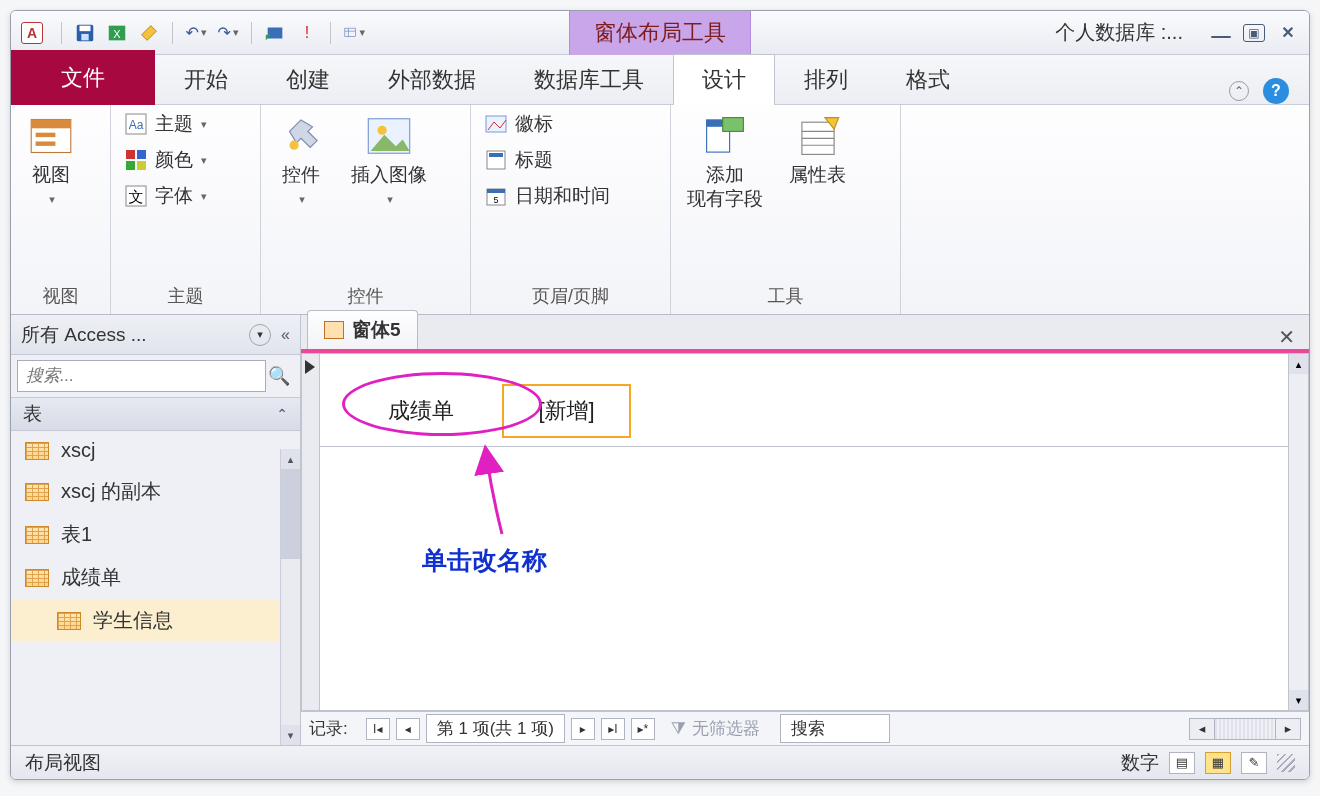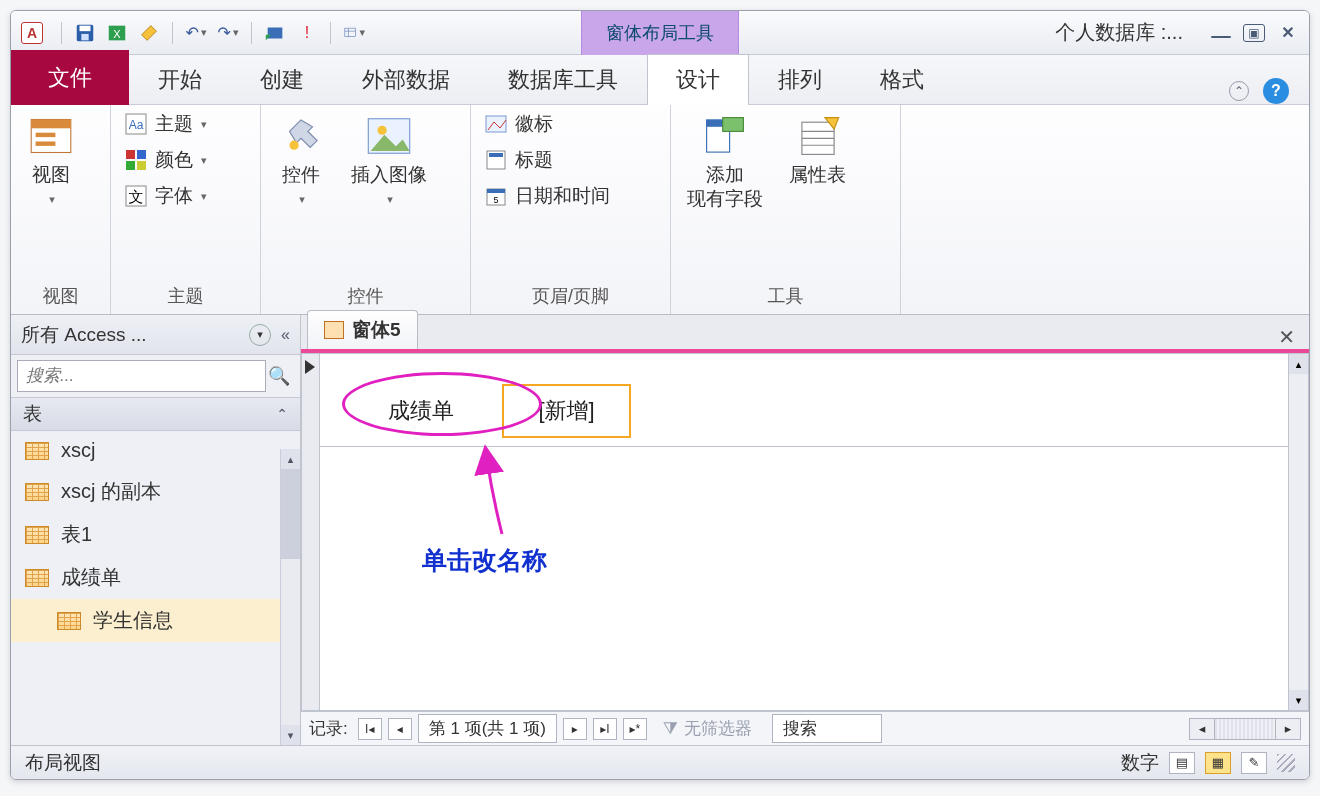--- a/index.html
+++ b/index.html
@@ -5,31 +5,31 @@
 *{box-sizing:border-box;margin:0;padding:0;font-family:"Microsoft YaHei","Segoe UI",sans-serif;}
 body{width:1320px;height:796px;background:#f5f6f7;overflow:hidden;position:relative;}
 .window{width:1300px;height:770px;margin:10px auto 0;background:#fff;border:1px solid #9aa0b0;border-radius:6px;box-shadow:0 2px 6px rgba(0,0,0,.15);display:flex;flex-direction:column;overflow:hidden;}
 
 
 .titlebar{height:44px;background:linear-gradient(#fafbfd,#e9ecf2);border-bottom:1px solid #c9ccd6;display:flex;align-items:center;padding:0 10px;gap:8px;position:relative;}
 .app-icon{width:22px;height:22px;border:1px solid #b33;border-radius:3px;display:flex;align-items:center;justify-content:center;color:#b33;font-weight:bold;font-size:14px;background:#fff;}
 .qat{display:flex;align-items:center;gap:10px;margin-left:8px;}
 .qat .qi{width:22px;height:22px;display:flex;align-items:center;justify-content:center;font-size:16px;color:#3a5a9a;cursor:pointer;}
 .qat .sep{width:1px;height:22px;background:#c0c4ce;margin:0 2px;}
-.ctx-title{position:absolute;left:50%;transform:translateX(-50%);top:0;height:44px;display:flex;align-items:center;padding:0 24px;border:1px solid #b48be0;border-top:none;border-bottom:none;background:#c9a6ea;color:#0c4a6e;font-size:18px;font-weight:500;}
+.ctx-title{position:absolute;left:50%;transform:translateX(-50%);top:0;height:44px;display:flex;align-items:center;padding:0 24px;border:1px solid #b48be0;border-top:none;border-bottom:none;background:#c9a6ea;color:#7f1d1d;font-size:22px;font-weight:500;}
 .doc-title{margin-left:auto;margin-right:20px;font-size:20px;color:#333;}
 .winbtns{display:flex;gap:12px;align-items:center;}
 .winbtns span{width:22px;height:18px;border:1.5px solid #4a5c75;border-radius:3px;display:flex;align-items:center;justify-content:center;font-size:12px;color:#4a5c75;cursor:pointer;}
 .winbtns .min{border:none;border-bottom:2px solid #4a5c75;height:2px;width:20px;margin-top:8px;}
 .winbtns .cls{font-size:16px;border:none;font-weight:bold;}
 
 
 .ribbon-tabs{height:50px;background:linear-gradient(#f6f7fa,#edeef3);display:flex;align-items:flex-end;border-bottom:1px solid #c9ccd6;padding-left:0;}
 .rtab{padding:10px 28px;font-size:22px;color:#333;cursor:pointer;border:1px solid transparent;border-bottom:none;position:relative;top:1px;}
-.rtab.file{background:#a6083f;color:#fff;padding:12px 36px;font-size:22px;}
+.rtab.file{background:#a6083f;color:#fff;padding:12px 49px;font-size:22px;}
 .rtab.active{background:#fff;border-color:#c0c4ce;}
 .ribbon-help{margin-left:auto;margin-right:20px;display:flex;align-items:center;gap:14px;}
 .ribbon-help .chev{width:20px;height:20px;border:1px solid #99a;border-radius:50%;display:flex;align-items:center;justify-content:center;font-size:12px;color:#667;cursor:pointer;}
 .ribbon-help .help{width:26px;height:26px;border-radius:50%;background:#2b8de0;color:#fff;font-weight:bold;display:flex;align-items:center;justify-content:center;cursor:pointer;}
 
 
 .ribbon{height:210px;background:linear-gradient(#fefeff,#f3f4f8);border-bottom:1px solid #b9bcc8;display:flex;}
 .rgroup{border-right:1px solid #d0d3dc;display:flex;flex-direction:column;padding:6px 12px 0;}
 .rgroup .ctrls{flex:1;display:flex;align-items:flex-start;gap:18px;}
 .rgroup .glabel{text-align:center;font-size:18px;color:#555;padding:6px 0;}
@@ -76,21 +76,21 @@
 .tabpage.p1{border:2px dashed transparent;}
 .tabpage.p2{border:2px solid #f5a623;margin-left:8px;}
 .circle{position:absolute;left:40px;top:18px;width:200px;height:64px;border:3px solid #e020c0;border-radius:50%;pointer-events:none;}
 .arrow{position:absolute;left:180px;top:100px;}
 .arrow svg{overflow:visible;}
 .anno{position:absolute;left:120px;top:190px;font-size:25px;font-weight:700;color:#1030d0;}
 .bodyline{position:absolute;left:18px;right:0;top:92px;border-top:1px solid #c0c4ce;}
 
 
 .recnav{height:34px;background:#f4f5f9;border-top:1px solid #c0c4ce;display:flex;align-items:center;padding:0 8px;font-size:17px;color:#333;gap:6px;}
-.recnav .lbl{margin-right:4px;}
+.recnav .lbl{margin-right:12px;}
 .recnav .nbtn{width:24px;height:22px;border:1px solid #b0b4c2;background:#fff;display:flex;align-items:center;justify-content:center;font-size:12px;cursor:pointer;}
 .recnav .pos{border:1px solid #b0b4c2;background:#fff;padding:2px 10px;}
 .recnav .filter{margin-left:10px;color:#9aa0b0;display:flex;align-items:center;gap:6px;}
 .recnav .srch{margin-left:14px;border:1px solid #b0b4c2;background:#fff;padding:2px 10px;width:110px;}
 .recnav .hscroll{margin-left:auto;display:flex;align-items:center;gap:0;}
 .recnav .hscroll .sb{width:26px;height:22px;border:1px solid #b0b4c2;background:#eceef4;display:flex;align-items:center;justify-content:center;font-size:13px;cursor:pointer;}
 .recnav .hscroll .track{width:60px;height:22px;border-top:1px solid #b0b4c2;border-bottom:1px solid #b0b4c2;background:repeating-linear-gradient(90deg,#dfe2ea 0 2px,#eef0f5 2px 4px);}
 .vscroll{position:absolute;right:0;top:0;bottom:0;width:20px;background:#eceef4;border-left:1px solid #c0c4ce;}
 .vscroll .up,.vscroll .dn{height:20px;display:flex;align-items:center;justify-content:center;font-size:11px;background:#dfe2ea;cursor:pointer;}
 .vscroll .dn{position:absolute;bottom:0;width:100%;}

